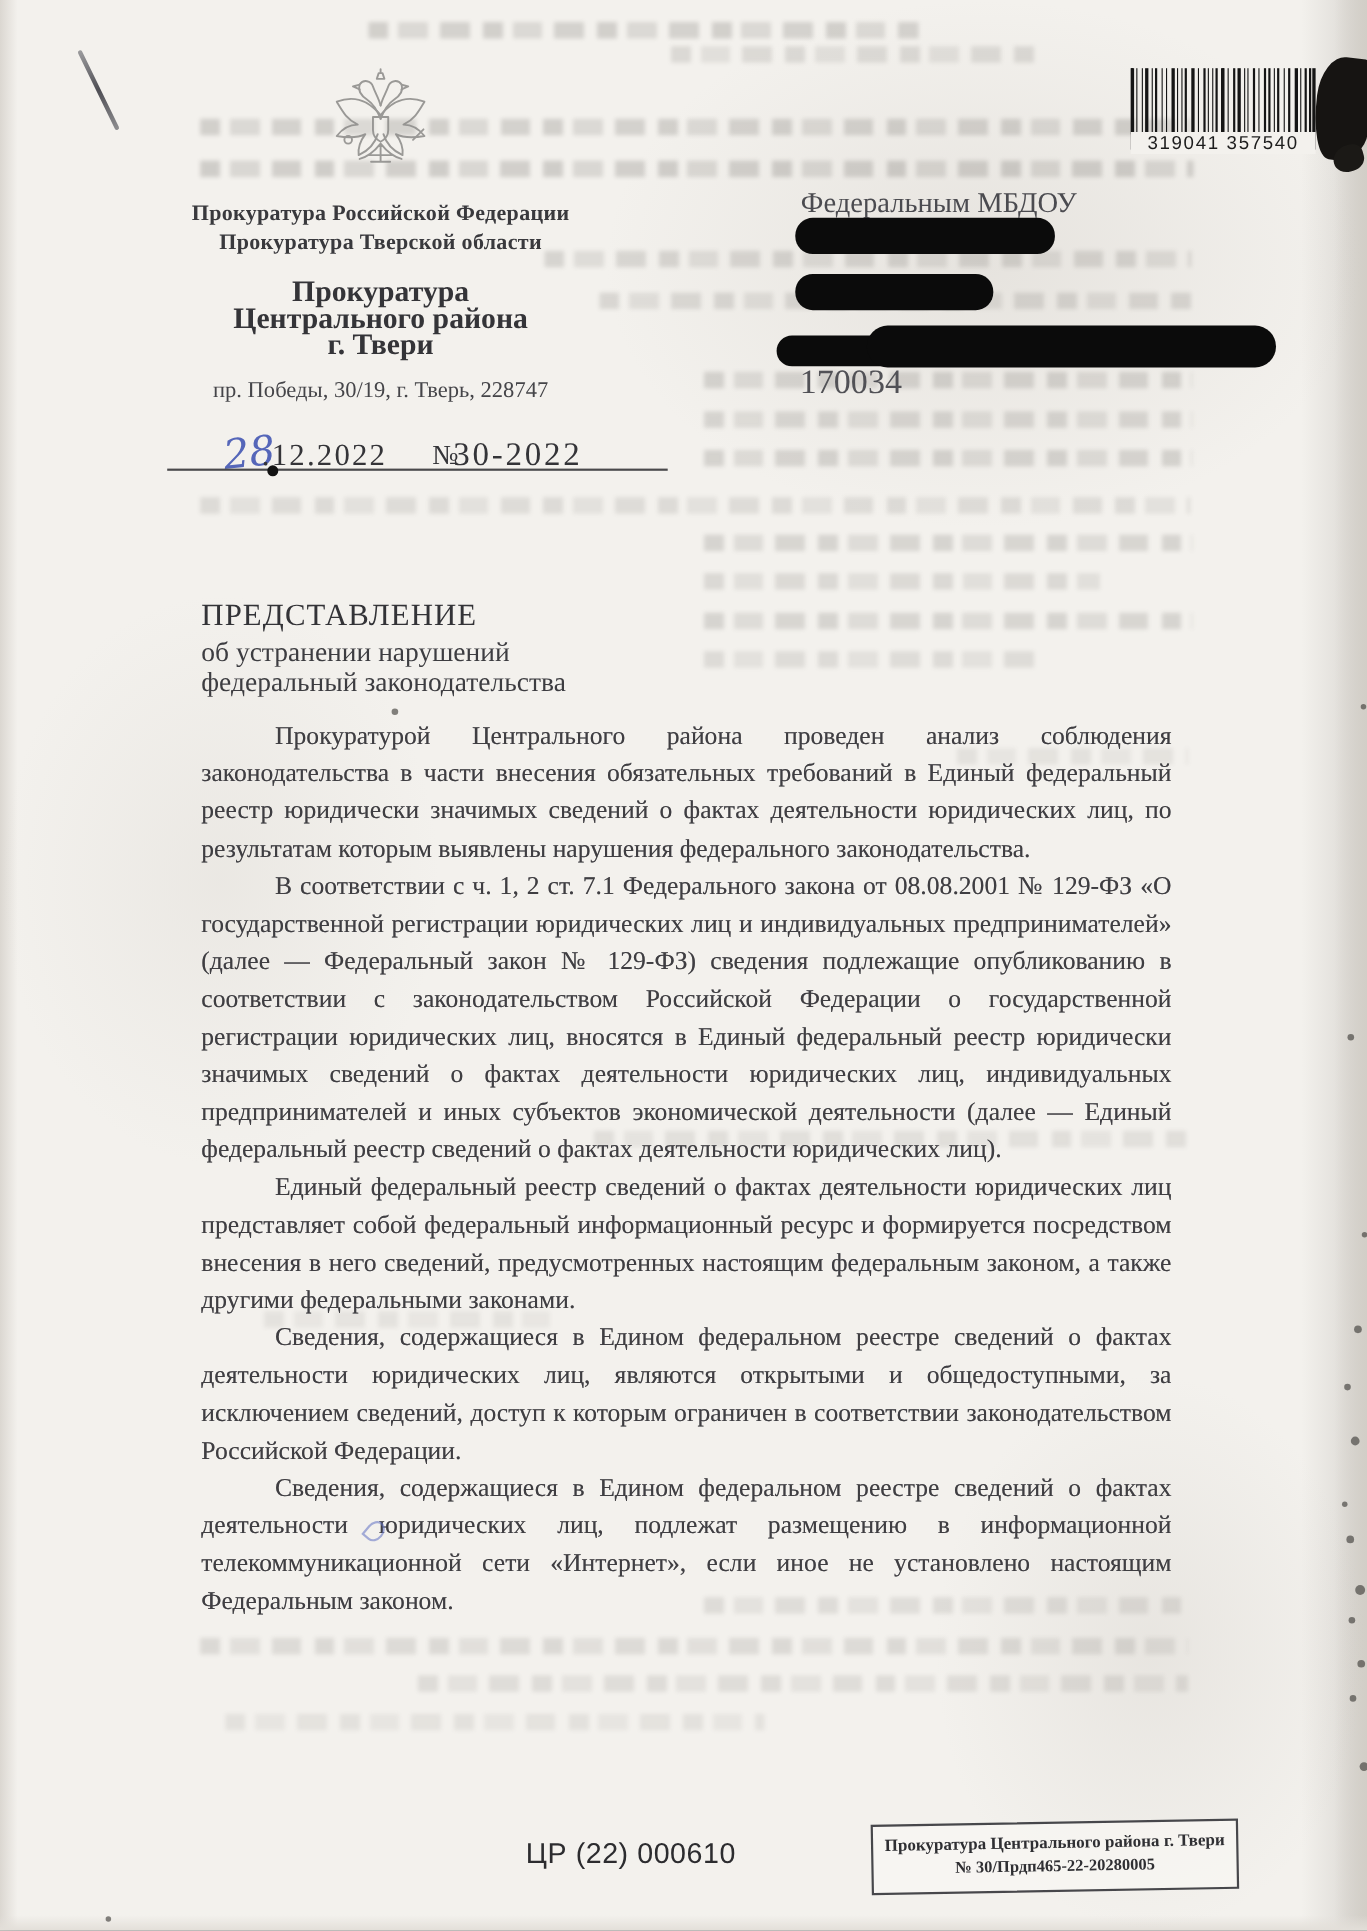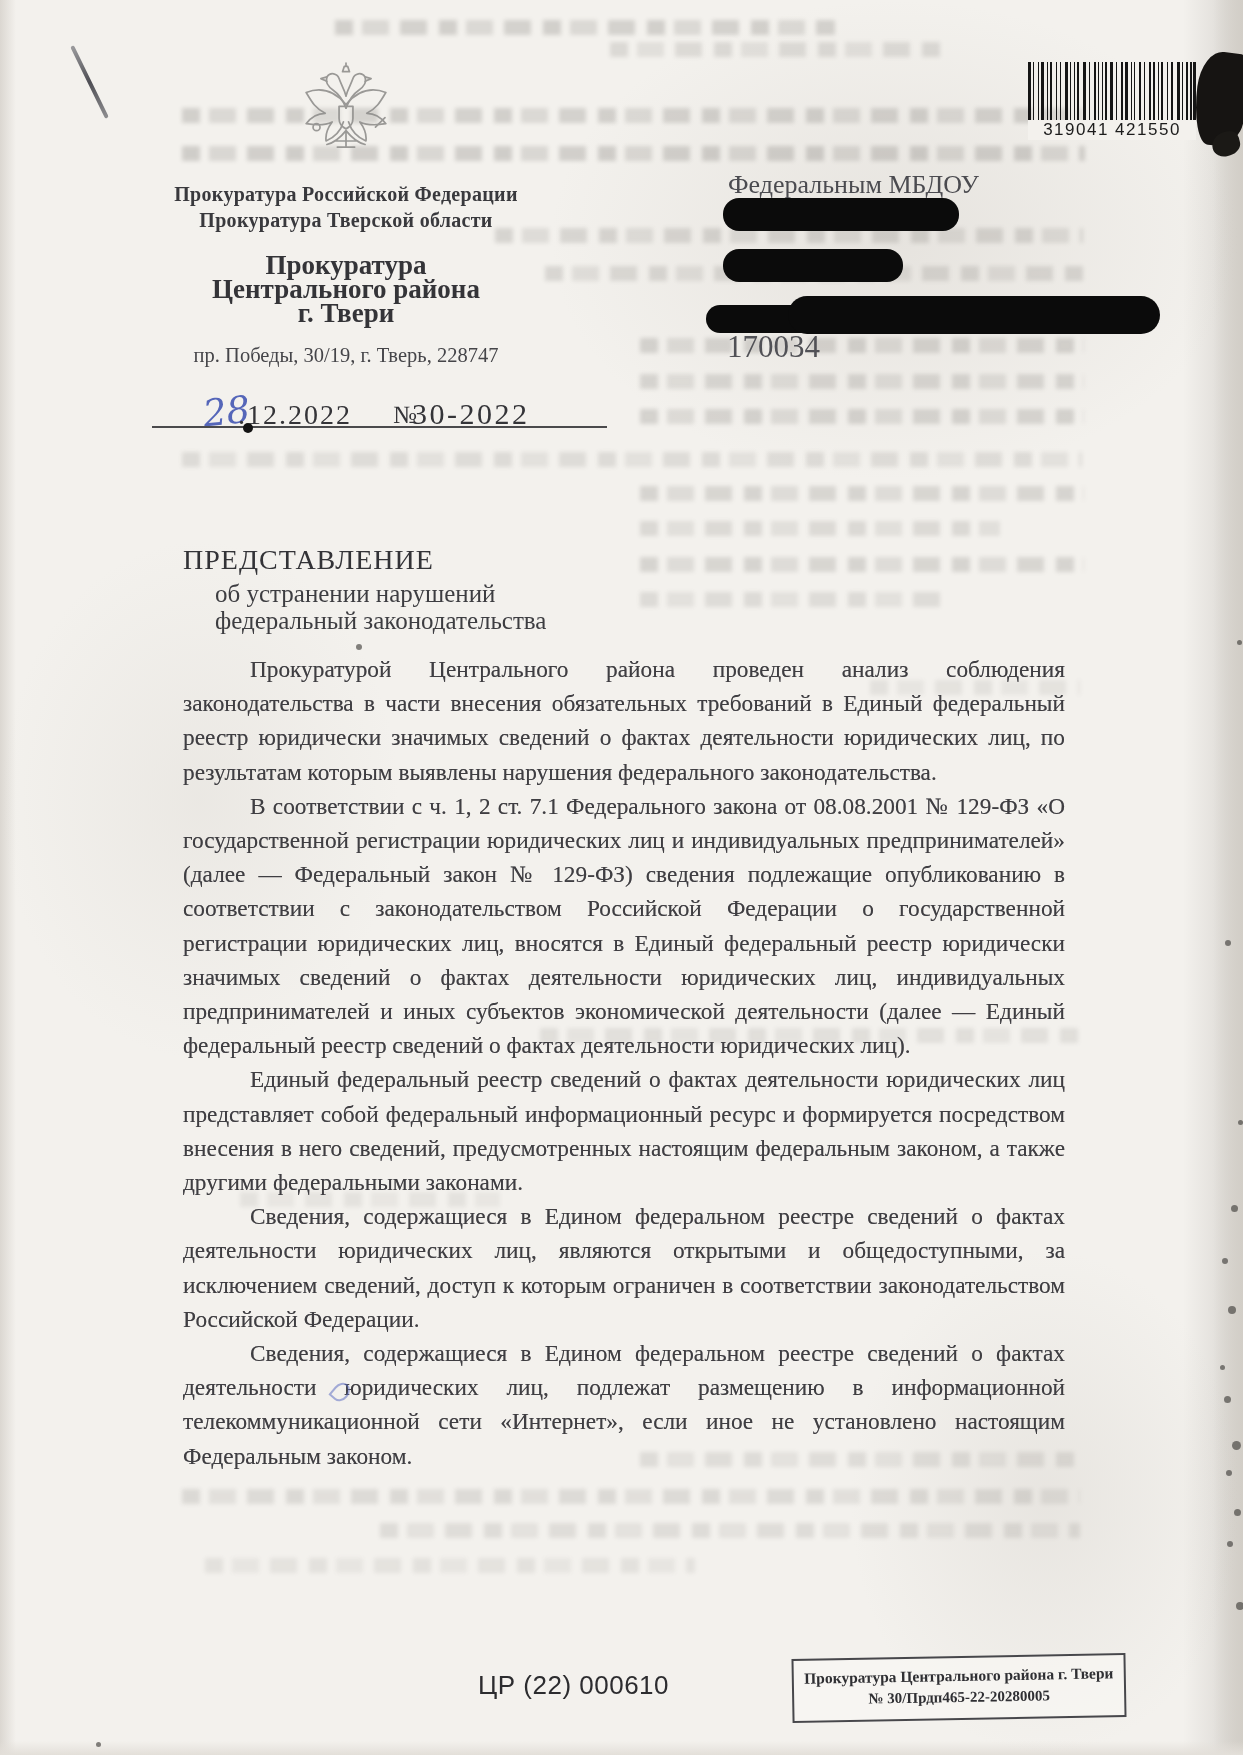--- a/index.html
+++ b/index.html
@@ -51,21 +51,21 @@
   .bc-digits{position:absolute;left:0;bottom:0;width:100%;text-align:center;
     font-family:"Liberation Sans",sans-serif;font-size:17px;letter-spacing:1.5px;
     color:#1c1c1c;background:#f3f1ed;line-height:20px;}
   .smudge1{left:1196px;top:52px;width:50px;height:94px;background:#161412;
     border-radius:45% 20% 55% 35% / 40% 55% 30% 60%;transform:rotate(7deg);}
   .smudge2{left:1212px;top:132px;width:28px;height:24px;background:#1b1916;
     border-radius:60% 40% 50% 50%;transform:rotate(-15deg);}
   
   .title-block{left:183px;top:544px;width:600px;color:#333337;}
   .title-main{font-size:28px;font-weight:normal;letter-spacing:1px;margin:0;}
-  .title-sub{font-size:25px;line-height:26.5px;margin-top:5px;color:#3d3d41;margin-left:32px;}
+  .title-sub{font-size:25px;line-height:26.5px;margin-top:5px;color:#3d3d41;}
   
   .body-text{left:183px;top:652px;width:882px;font-size:23.3px;line-height:34.2px;
     text-align:justify;color:#3f3e42;text-shadow:0 0 .5px rgba(70,70,74,.55);}
   .body-text p{margin:0;text-indent:67px;}
   
   .doc-code{left:478px;top:1670px;font-family:"Liberation Sans",sans-serif;
     font-size:26px;letter-spacing:.5px;color:#2c2c2f;}
   .stamp{left:792px;top:1656px;width:334px;height:64px;border:2px solid #47474b;
     background:rgba(249,247,244,.65);transform:rotate(-1deg);text-align:center;
     padding-top:8px;box-sizing:border-box;color:#2f2f33;}
@@ -213,21 +213,21 @@
         <span style="width: 2px; margin-right: 3px;"></span>
         <span style="width: 2px; margin-right: 4px;"></span>
         <span style="width: 5px; margin-right: 2px;"></span>
         <span style="width: 3px; margin-right: 3px;"></span>
         <span style="width: 2px; margin-right: 2px;"></span>
         <span style="width: 4px; margin-right: 4px;"></span>
       </div>
     <div class="guard" style="left:0;"></div>
     <div class="guard" style="left:82px;"></div>
     <div class="guard" style="right:0;"></div>
-    <div class="bc-digits">319041 421550</div>
+    <div class="bc-digits">319041 357540</div>
   </div>
   <div class="abs smudge1"></div>
   <div class="abs smudge2"></div>
 
   <div class="abs title-block">
     <div class="title-main">ПРЕДСТАВЛЕНИЕ</div>
     <div class="title-sub">
       <div>об устранении нарушений</div>
       <div>федеральный законодательства</div>
     </div>

